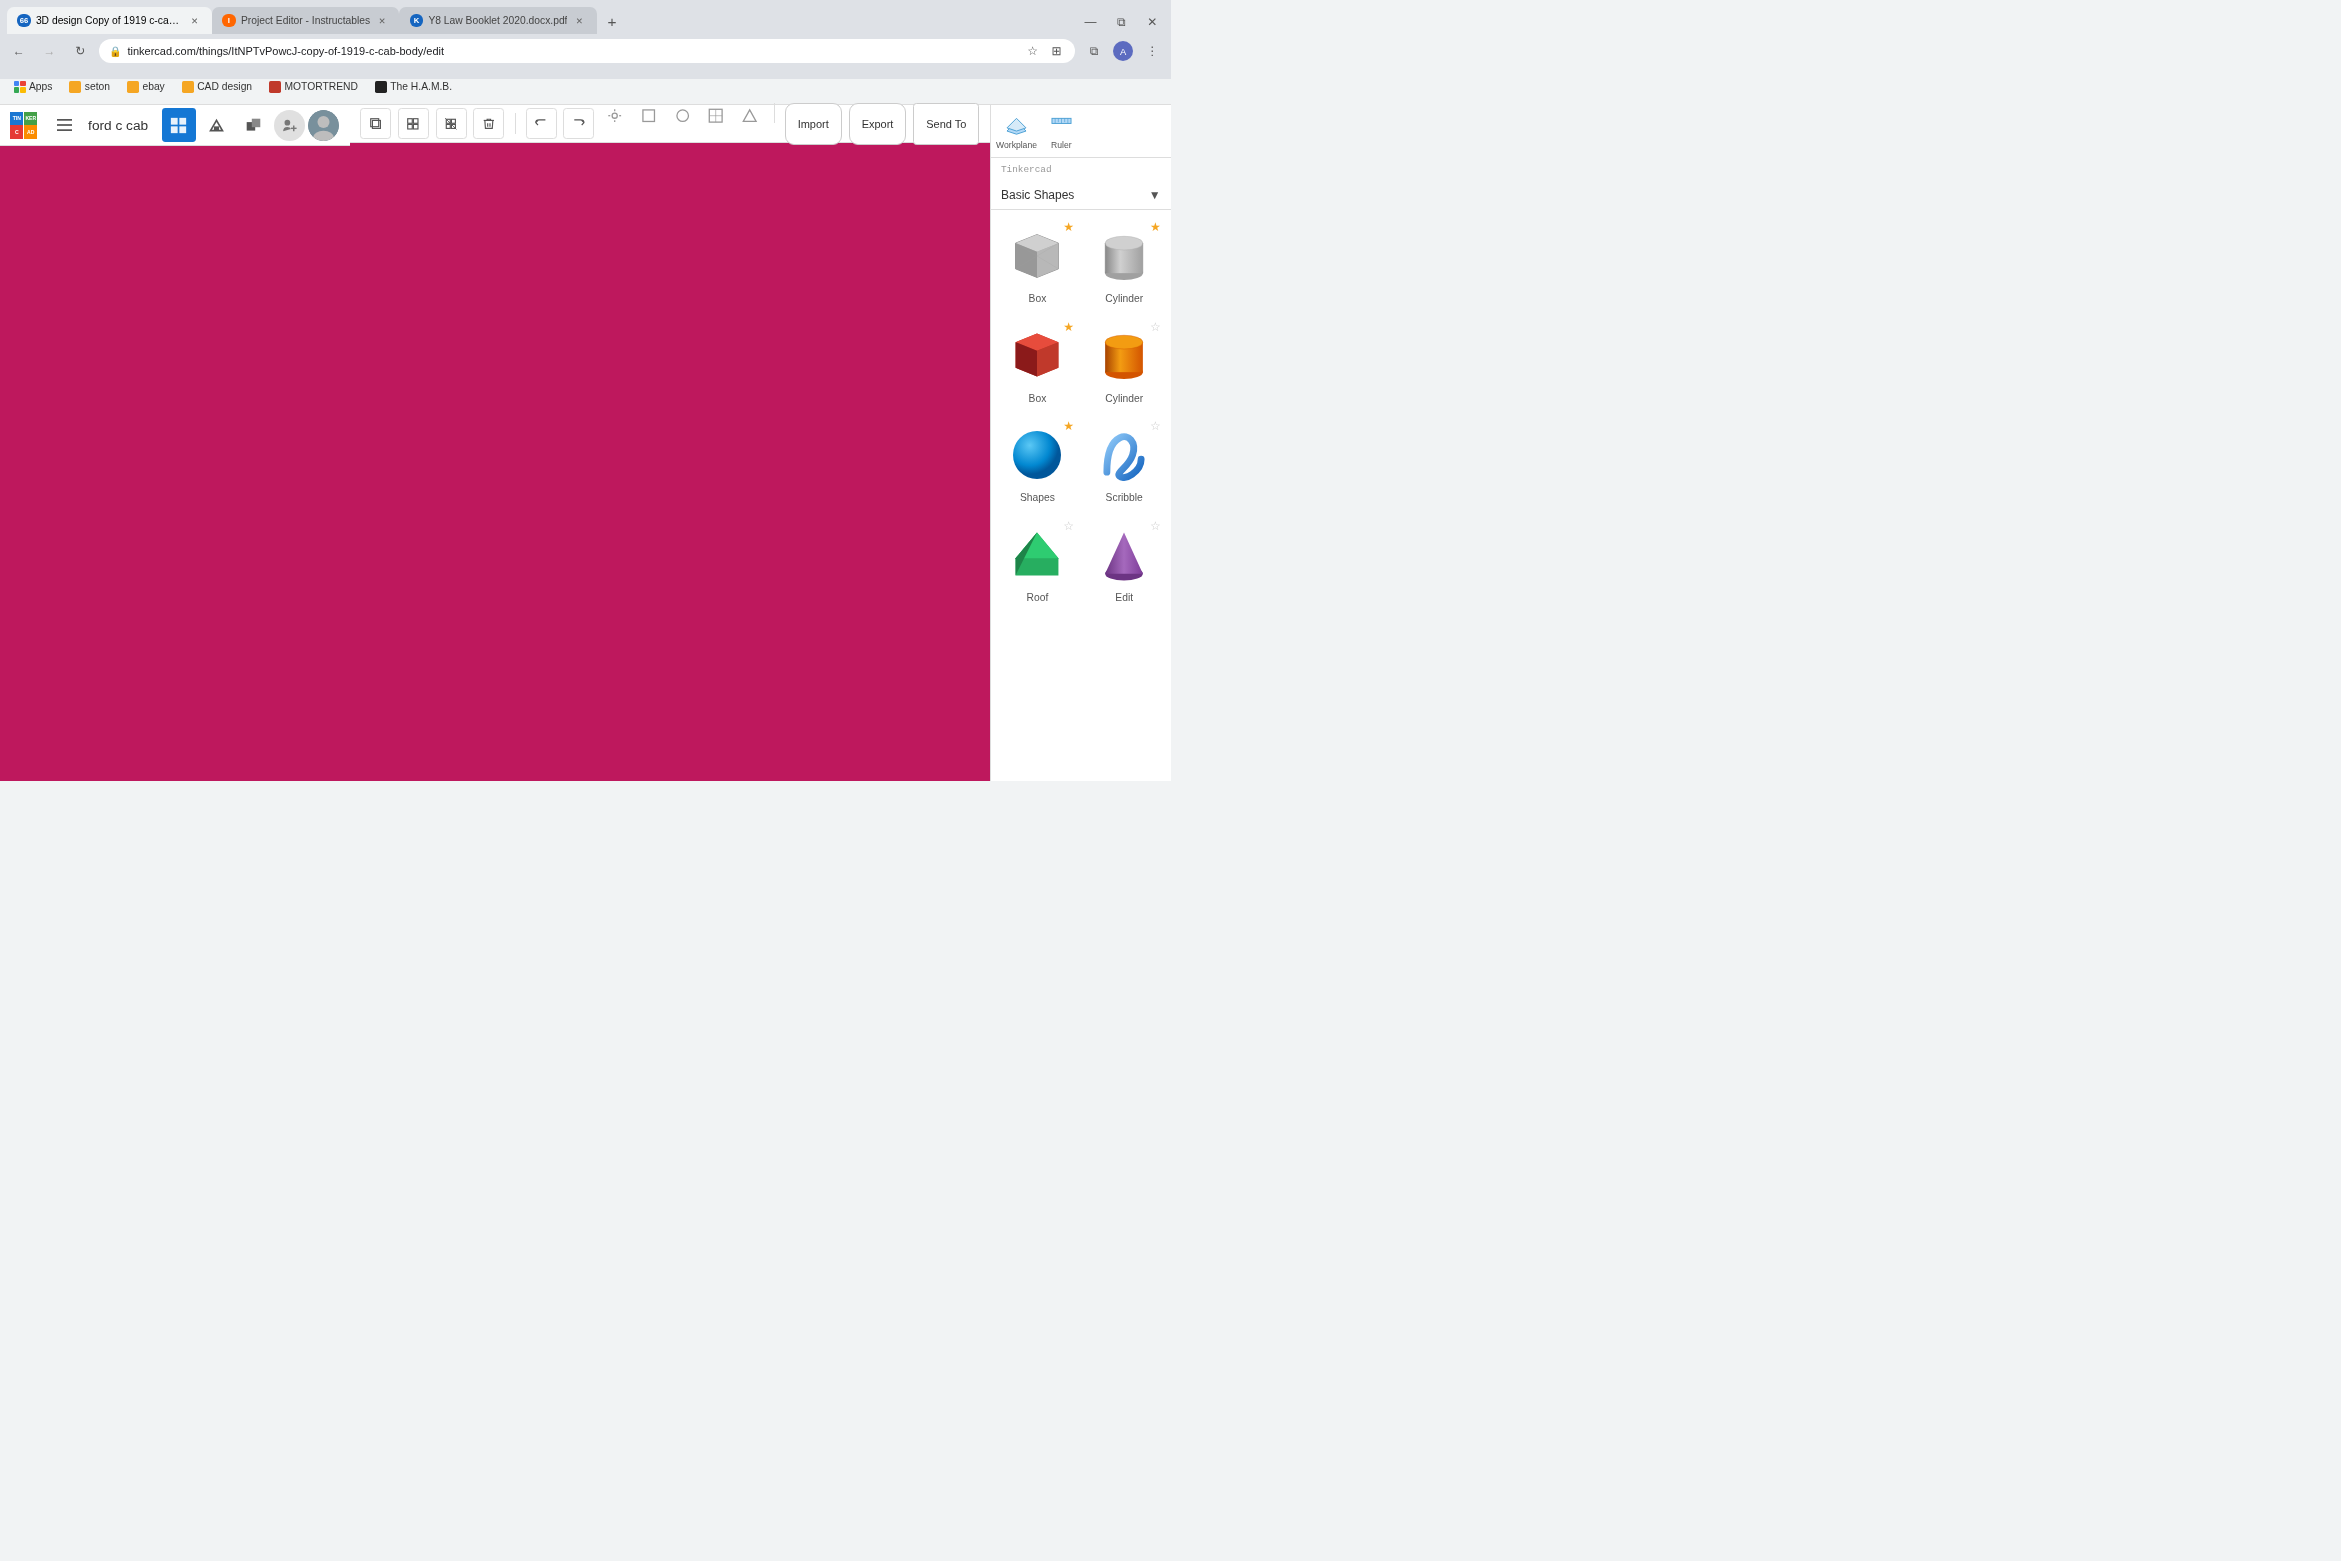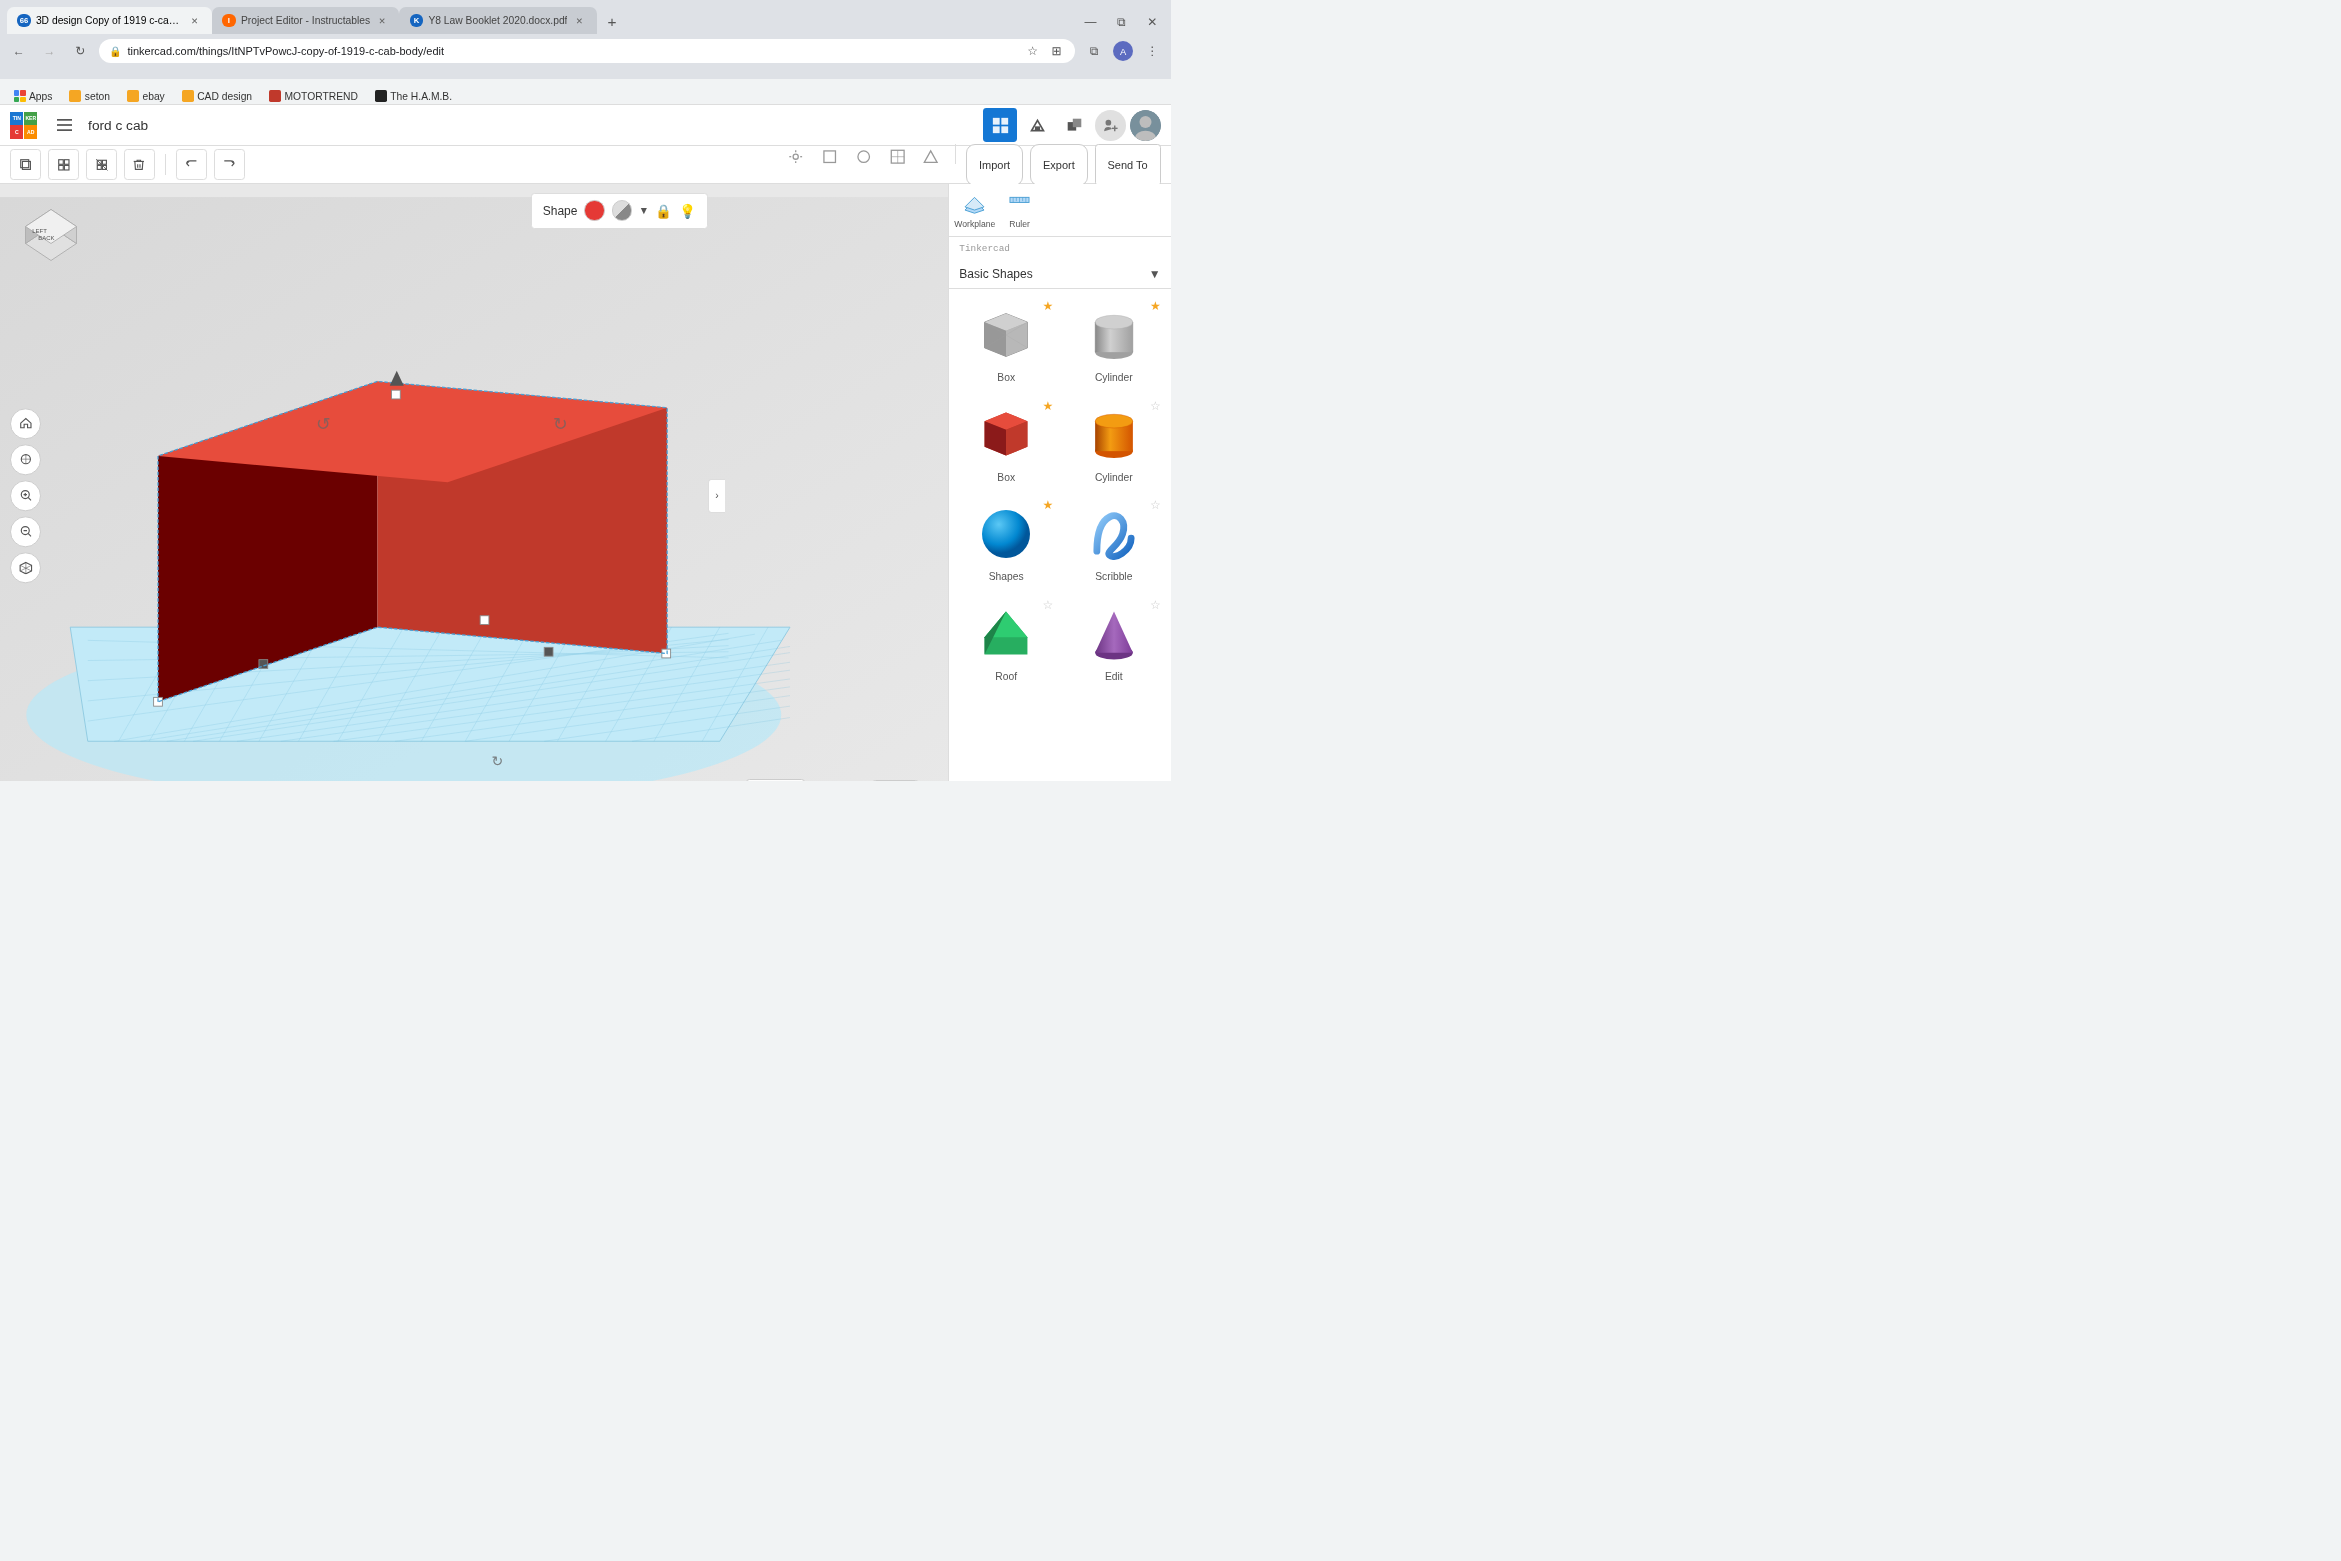--- a/index.html
+++ b/index.html
@@ -19,26 +19,26 @@
     .address-bar-row { display: flex; align-items: center; height: 34px; padding: 0 6.8px; gap: 6.8px; background: #dee1e6; }
     .nav-btn { width: 24px; height: 24px; border-radius: 50%; display: flex; align-items: center; justify-content: center; cursor: pointer; color: #555; font-size: 12px; }
     .address-bar { flex: 1; height: 24px; background: #fff; border-radius: 12px; display: flex; align-items: center; padding: 0 10.3px; font-size: 11px; color: #202124; }
     .address-bar-text { flex: 1; }
     .address-bar-icons { display: flex; gap: 6.8px; align-items: center; }
     .addr-icon { width: 17px; height: 17px; display: flex; align-items: center; justify-content: center; color: #555; font-size: 12px; cursor: pointer; }
     .browser-right-icons { display: flex; align-items: center; gap: 5.1px; }
     .browser-icon-btn { width: 24px; height: 24px; border-radius: 50%; display: flex; align-items: center; justify-content: center; cursor: pointer; color: #555; font-size: 12px; }
 
     
-    .bookmarks-bar { height: 26px; display: flex; align-items: flex-end; padding: 0 6.8px; gap: 3.4px; background: #f1f3f4; border-bottom: 0.9px solid #ddd; }
+    .bookmarks-bar { height: 26px; display: flex; align-items: flex-start; padding: 0 6.8px; gap: 3.4px; background: #f1f3f4; border-bottom: 0.9px solid #ddd; }
     .bookmark-item { display: flex; align-items: center; padding: 1.7px 6.8px; border-radius: 3.4px; cursor: pointer; font-size: 10.3px; color: #333; gap: 3.4px; }
     .bm-icon { width: 12px; height: 12px; border-radius: 1.7px; display: inline-block; flex-shrink: 0; }
 
     
-    .app-layout { display: flex; flex-direction: column; height: calc(781px - 79px); background: #be185d; }
+    .app-layout { display: flex; height: calc(781px - 79px); background: #be185d; }
 
     
     .topbar { display: flex; align-items: center; height: 41px; border-bottom: 0.9px solid #ddd; padding: 0 10.3px; gap: 6.8px; background: #fff; }
     .tinkercad-logo { display: flex; align-items: center; margin-right: 6.8px; }
     .logo-grid { display: grid; grid-template-columns: 1fr 1fr; gap: 0.9px; width: 27px; height: 27px; }
     .logo-cell { display: flex; align-items: center; justify-content: center; font-size: 6px; font-weight: bold; color: #fff; }
     .hamburger-btn { width: 27px; height: 27px; display: flex; align-items: center; justify-content: center; cursor: pointer; color: #555; }
     .project-name { font-size: 13.7px; font-weight: 400; color: #333; margin-left: 3.4px; }
     .topbar-spacer { flex: 1; }
     .topbar-right { display: flex; align-items: center; gap: 3.4px; }

